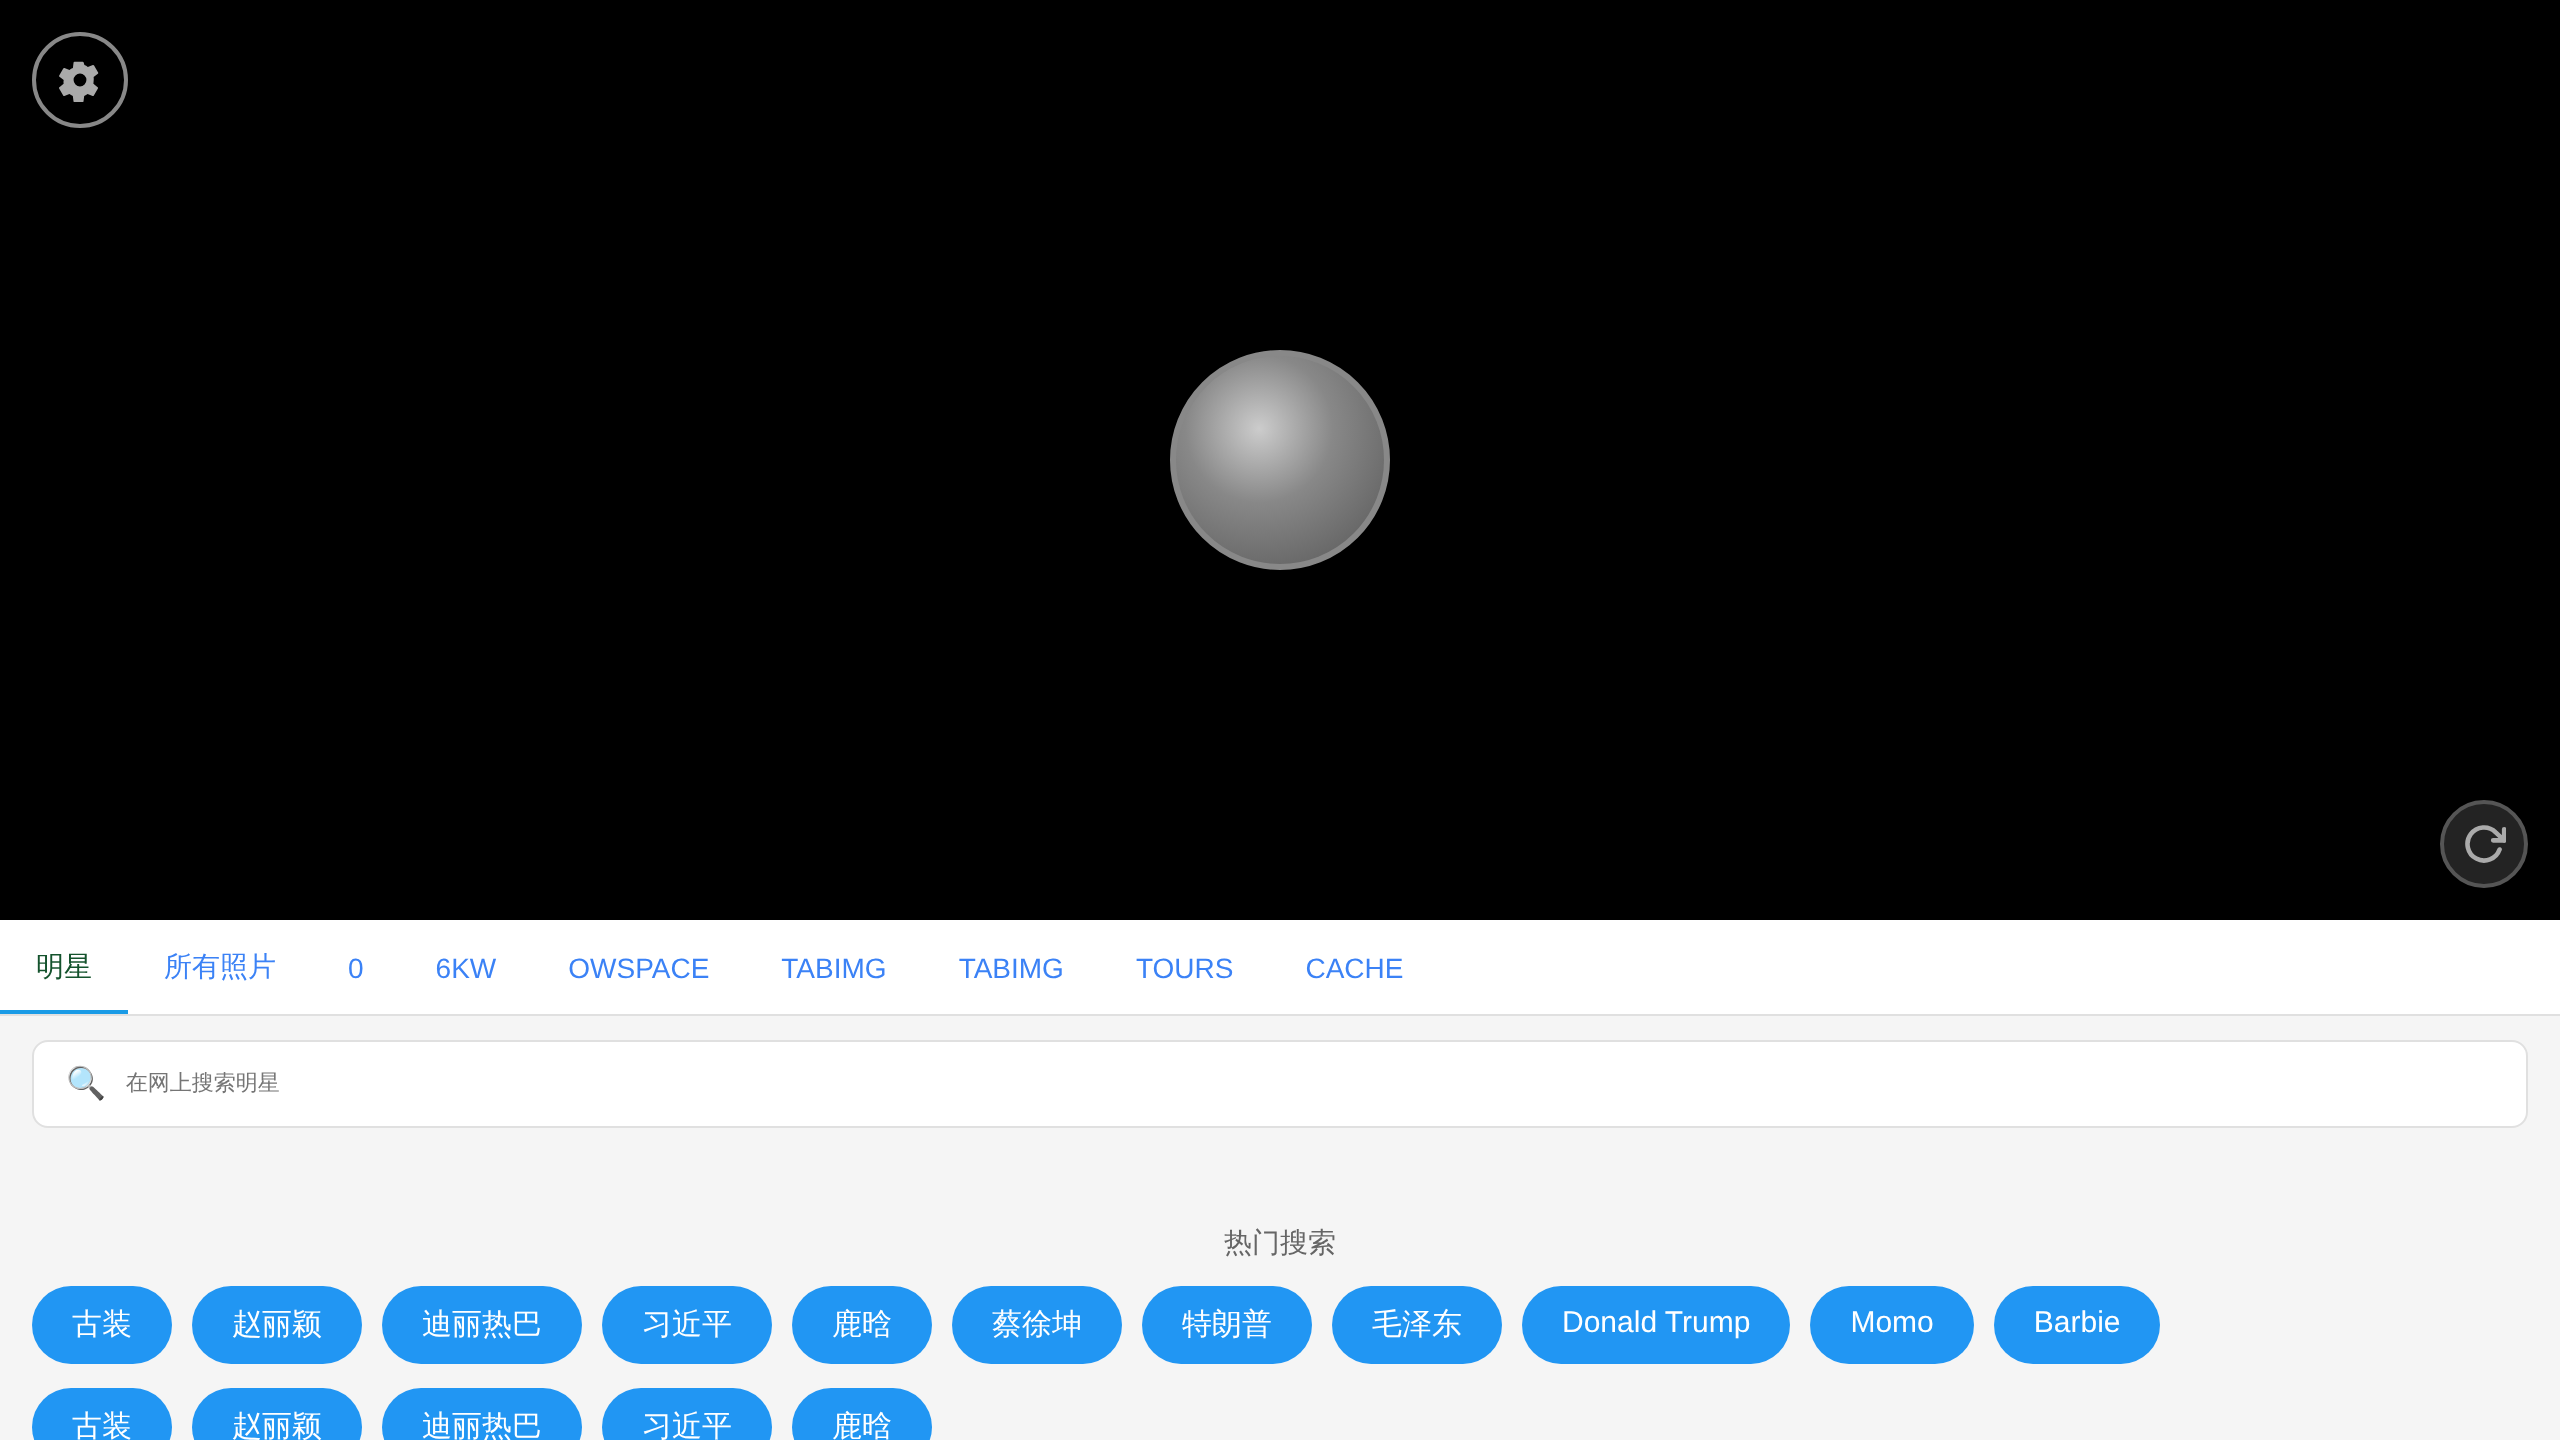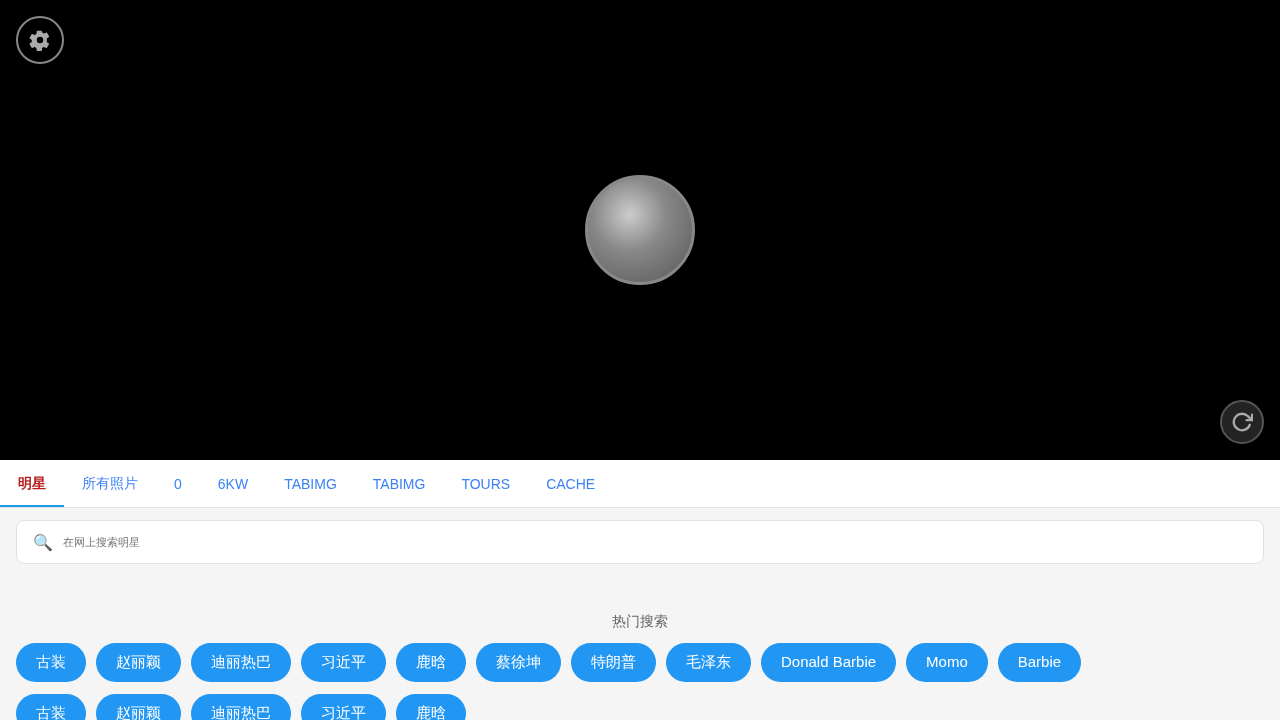--- a/index.html
+++ b/index.html
@@ -93,22 +93,22 @@
       display: flex;
       align-items: center;
       font-size: 14px;
       color: #3b82f6;
       cursor: pointer;
       white-space: nowrap;
       position: relative;
     }
 
     .tab-item.active {
-      color: #b91c1c;
-      font-weight: bold;
+      color: #14532d;
+      font-weight: normal;
     }
 
     .tab-item.active::after {
       content: '';
       position: absolute;
       bottom: 0;
       left: 0;
       right: 0;
       height: 2px;
       background: #1a9be6;
@@ -236,20 +236,21 @@
       <path d="M20.49 15a9 9 0 1 1-2.12-9.36L23 10" stroke="#aaa" stroke-width="2.5" fill="none" stroke-linecap="round" stroke-linejoin="round"></path>
     </svg>
   </button>
 </div>
 
 <div class="tab-bar">
   <div class="tab-item active">明星</div>
   <div class="tab-item">所有照片</div>
   <div class="tab-item">0</div>
   <div class="tab-item">6KW</div>
+  <div class="tab-item">OWSPACE</div>
   <div class="tab-item">TABIMG</div>
   <div class="tab-item">TABIMG</div>
   <div class="tab-item">TOURS</div>
   <div class="tab-item">CACHE</div>
 </div>
 
 <div class="search-area">
   <div class="search-bar">
     <span class="search-icon">🔍</span>
     <input class="search-input" type="text" placeholder="在网上搜索明星" style="">
@@ -260,21 +261,21 @@
   <div class="hot-search-title">热门搜索</div>
   <div class="hot-tags">
     <div class="hot-tag">古装</div>
     <div class="hot-tag">赵丽颖</div>
     <div class="hot-tag">迪丽热巴</div>
     <div class="hot-tag">习近平</div>
     <div class="hot-tag">鹿晗</div>
     <div class="hot-tag">蔡徐坤</div>
     <div class="hot-tag">特朗普</div>
     <div class="hot-tag">毛泽东</div>
-    <div class="hot-tag">Donald Barbie</div>
+    <div class="hot-tag">Donald Trump</div>
     <div class="hot-tag">Momo</div>
     <div class="hot-tag">Barbie</div>
   </div>
 </div>
 
 <div class="bottom-row">
   <div class="bottom-tag">古装</div>
   <div class="bottom-tag">赵丽颖</div>
   <div class="bottom-tag">迪丽热巴</div>
   <div class="bottom-tag">习近平</div>

